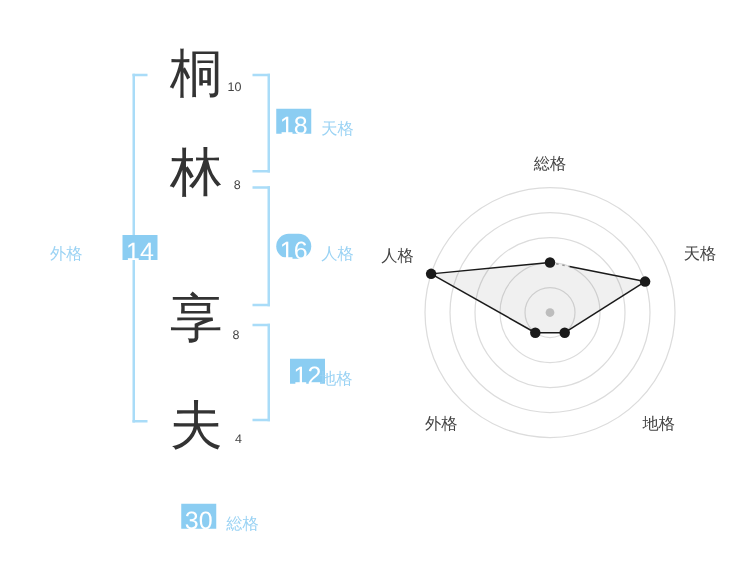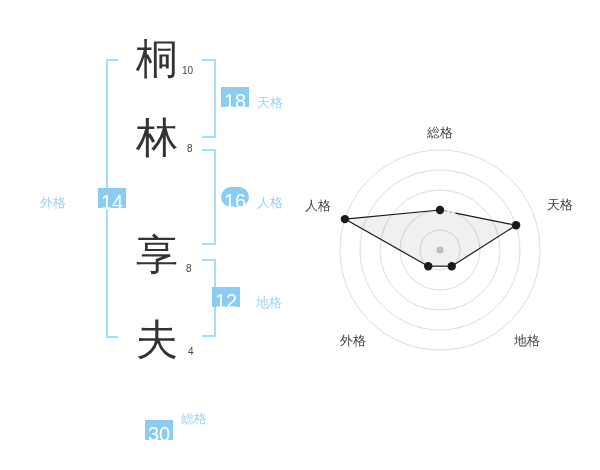--- a/index.html
+++ b/index.html
@@ -29,23 +29,23 @@
   }
   .bracket-ten{top:59px;height:75px;}
   .bracket-jin{top:149px;height:92px;}
   .bracket-chi{top:259px;height:74px;}
   .badge{
     position:absolute;width:28px;height:20px;background:#8BCDF2;color:#fff;
     font-size:20px;line-height:28px;text-align:center;
   }
   .badge.b-ten{left:221px;top:87px;}
   .badge.b-jin{left:221px;top:187px;border-radius:10px;}
-  .badge.b-chi{left:212px;top:287px;}
+  .badge.b-chi{left:232px;top:287px;}
   .badge.b-gai{left:72px;top:188px;margin-left:26px;}
-  .badge.b-sou{left:145px;top:420px;}
+  .badge.b-sou{left:145px;top:403px;}
   .kaku-label{
     position:absolute;font-size:13px;color:#9BD3F4;line-height:13px;
   }
   .kl-ten{left:257px;top:96px;} .kl-jin{left:257px;top:196px;}
   .kl-chi{left:256px;top:296px;} .kl-sou{left:181px;top:412px;}
   .kl-gai{left:30px;top:196px;width:36px;text-align:right;}
   
   .radar-wrap{position:absolute;left:300px;top:110px;width:280px;height:280px;}
   .radar-wrap svg{display:block;}
   .axis-label{font-size:13px;fill:#444;font-family:"DejaVu Sans","Liberation Sans",sans-serif;}

